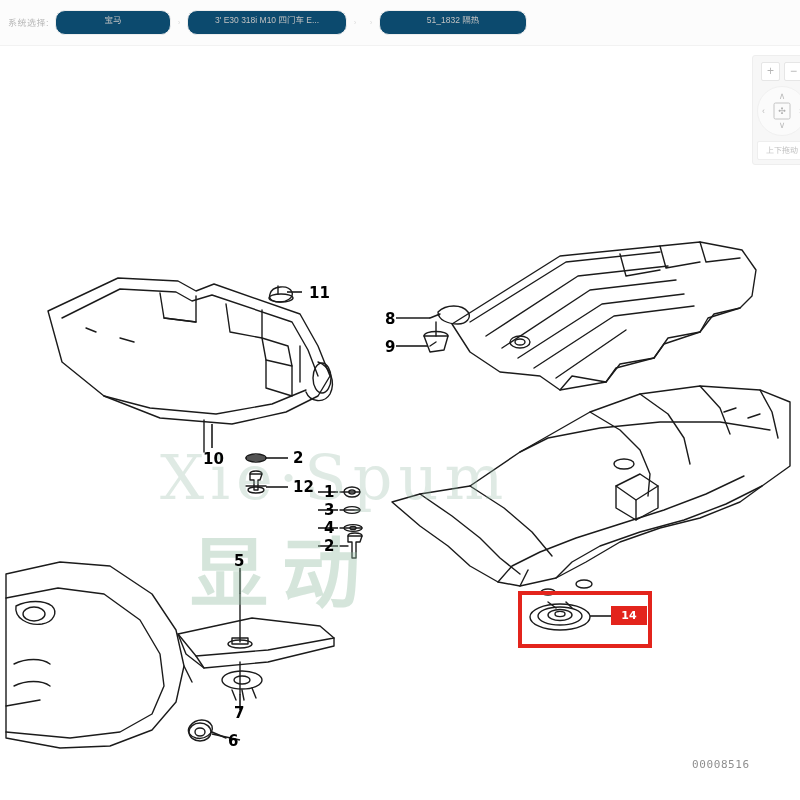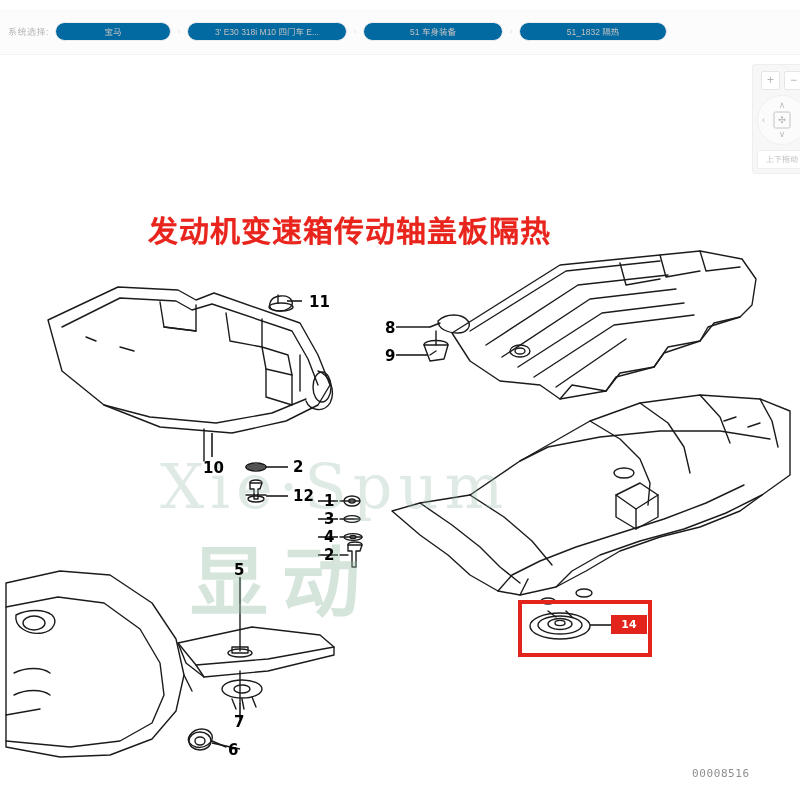--- a/index.html
+++ b/index.html
@@ -4,40 +4,40 @@
 <title>EPC Parts Diagram</title>
 <style>
   html,body{margin:0;padding:0;}
   body{
     width:800px;height:800px;
     background:#ffffff;
     font-family:"Liberation Sans","DejaVu Sans",sans-serif;
     overflow:hidden;
     position:relative;
   }
-  .app{position:absolute;inset:0;background:#fff;margin-top:9px;}
+  .app{position:absolute;inset:0;background:#fff;}
 
   
   .breadcrumb-bar{
     position:absolute;left:0;top:0;width:800px;height:46px;
     background:#fcfcfc;
     display:flex;align-items:center;
     padding:0 4px;box-sizing:border-box;
     border-bottom:1px solid #f2f2f2;
   }
   .bc-label{
     font-size:9px;color:#b9b9b9;letter-spacing:.5px;
     white-space:nowrap;padding-left:4px;padding-right:6px;
     flex:0 0 auto;
   }
   .bc-item{
     flex:0 0 auto;
-    height:19px;line-height:19px;
+    height:25px;line-height:19px;
     border:1px solid #eeeeee;border-radius:10px;
-    background:#0369a1;
+    background:#0c4a6e;
     color:#c2c2c2;font-size:8.5px;
     text-align:center;
     white-space:nowrap;overflow:hidden;text-overflow:ellipsis;
     box-sizing:border-box;
     padding:0 6px;
   }
   .bc-w1{width:116px;}
   .bc-w2{width:160px;}
   .bc-w3{width:140px;}
   .bc-w4{width:148px;}
@@ -169,21 +169,20 @@
 
   <div class="breadcrumb-bar">
     <div class="bc-label">系统选择:</div>
 
     <div class="bc-item bc-w1">宝马</div>
     <div class="bc-sep">›</div>
 
     <div class="bc-item bc-w2">3' E30 318i M10 四门车 E...</div>
     <div class="bc-sep">›</div>
 
-    <div class="bc-item bc-w3">51 车身装备</div>
     <div class="bc-sep">›</div>
 
     <div class="bc-item bc-w4">51_1832 隔热</div>
   </div>
 
   <div class="canvas">
 
     <svg width="800" height="754" viewBox="0 0 800 754">
       <g fill="none" stroke="#1b1b1b" stroke-width="1.4" stroke-linejoin="round" stroke-linecap="round">
 
@@ -338,21 +337,20 @@
         <line x1="212" y1="688" x2="240" y2="694"></line>
         <line x1="590" y1="570" x2="618" y2="570"></line>
       </g>
     </svg>
 
     <div class="watermark">
       <div class="wm-text">Xie·Spum</div>
       <div class="wm-cn">显动</div>
     </div>
 
-    <div class="diagram-title">发动机变速箱传动轴盖板隔热</div>
 
     <div class="callout" style="left:309px;top:240px;">11</div>
     <div class="callout" style="left:385px;top:266px;">8</div>
     <div class="callout" style="left:385px;top:294px;">9</div>
     <div class="callout" style="left:203px;top:406px;">10</div>
     <div class="callout" style="left:293px;top:405px;">2</div>
     <div class="callout" style="left:293px;top:434px;">12</div>
     <div class="callout" style="left:324px;top:439px;">1</div>
     <div class="callout" style="left:324px;top:457px;">3</div>
     <div class="callout" style="left:324px;top:475px;">4</div>

